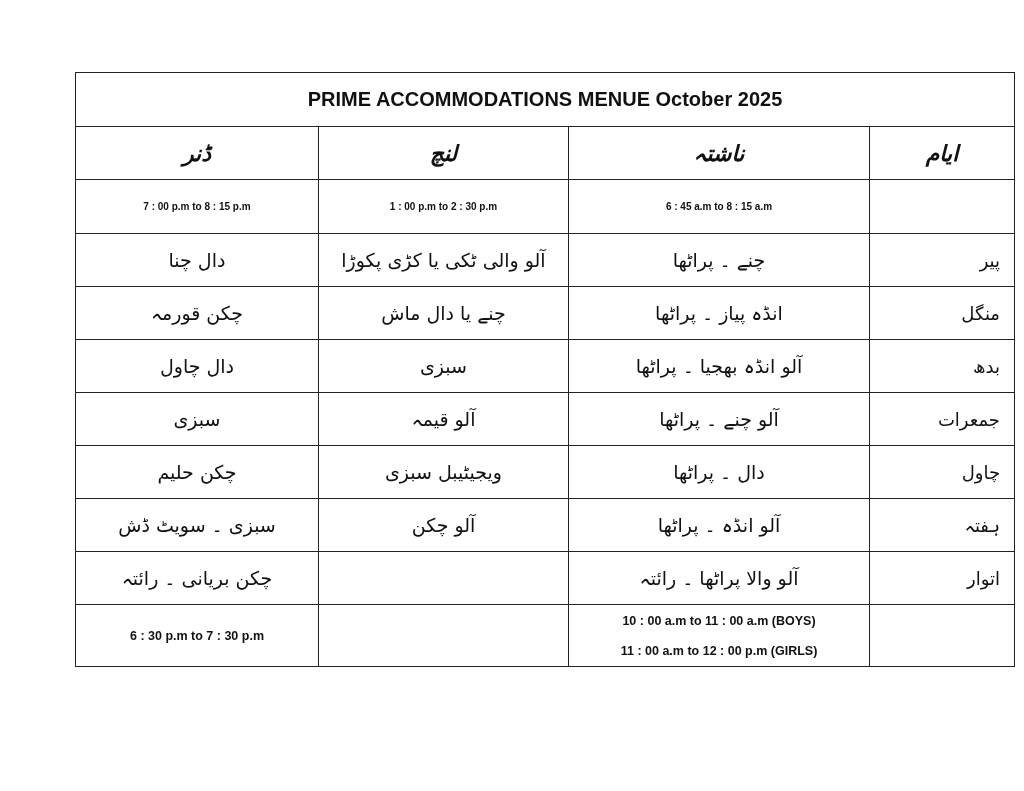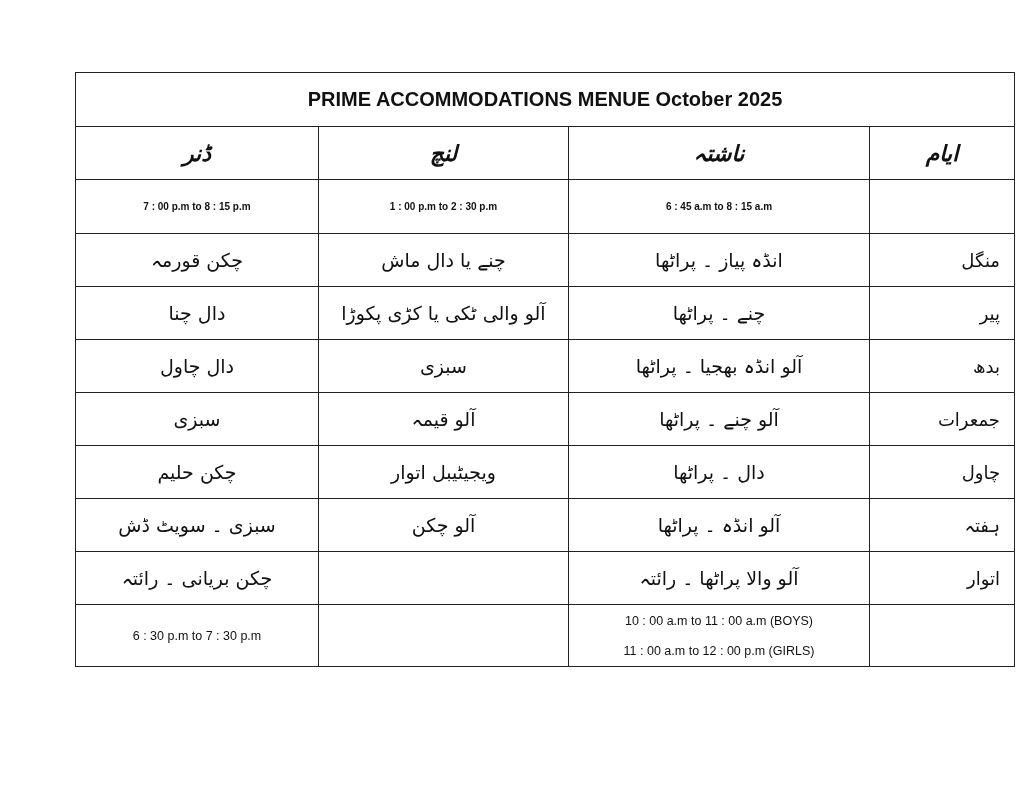--- a/index.html
+++ b/index.html
@@ -6,21 +6,21 @@
   body { width:1024px; height:791px; position:relative; overflow:hidden; font-family:"Liberation Sans", sans-serif; color:#111; }
   table.menu { position:absolute; left:75px; top:72px; width:939px; border-collapse:collapse; table-layout:fixed; }
   table.menu td { border:1.5px solid #222; text-align:center; vertical-align:middle; padding:0; }
   .title-row td { height:53px; font-weight:bold; font-size:20px; letter-spacing:0; }
   .head-row td { height:52px; }
   .urdu { font-family:"DejaVu Sans", sans-serif; direction:rtl; font-size:19px; }
   .head-row .urdu { font-size:22px; font-weight:bold;font-style:italic; }
   .time-row td { height:53px; font-weight:bold; font-size:10px; }
   .day-row td { height:52px; }
   .day-row .day { text-align:right; padding-right:14px; font-size:18px; }
-  .foot-row td { height:61px; font-weight:normal; font-size:12.5px; vertical-align:top;margin-top:47px; }
+  .foot-row td { height:61px; font-weight:bold; font-size:12.5px; vertical-align:top;margin-top:47px; }
   .foot-row .line { height:30px; line-height:30px; }
   .col-dinner { width:243px; } .col-lunch { width:250px; } .col-breakfast { width:301px; } .col-day { width:145px; }
 </style>
 </head>
 <body>
 
 <table class="menu">
   <colgroup>
     <col class="col-dinner">
       <col class="col-lunch">
@@ -37,46 +37,46 @@
     <td class="urdu">ناشتہ</td>
     <td class="urdu">ایام</td>
   </tr>
   <tr class="time-row">
     <td>7 : 00 p.m  to  8 : 15 p.m</td>
     <td>1 : 00 p.m  to  2 : 30 p.m</td>
     <td>6 : 45 a.m  to  8 : 15 a.m</td>
     <td></td>
   </tr>
   <tr class="day-row">
+    <td class="urdu">دال چنا</td>
+    <td class="urdu">آلو والی ٹکی  یا  کڑی پکوڑا</td>
+    <td class="urdu">چنے ۔ پراٹھا</td>
+    <td class="urdu day">پیر</td>
+  </tr>
+  <tr class="day-row">
     <td class="urdu">چکن قورمہ</td>
     <td class="urdu">چنے  یا  دال ماش</td>
     <td class="urdu">انڈہ پیاز ۔ پراٹھا</td>
     <td class="urdu day">منگل</td>
-  </tr>
-  <tr class="day-row">
-    <td class="urdu">دال چنا</td>
-    <td class="urdu">آلو والی ٹکی  یا  کڑی پکوڑا</td>
-    <td class="urdu">چنے ۔ پراٹھا</td>
-    <td class="urdu day">پیر</td>
   </tr>
   <tr class="day-row">
     <td class="urdu">دال چاول</td>
     <td class="urdu">سبزی</td>
     <td class="urdu">آلو انڈہ بھجیا ۔ پراٹھا</td>
     <td class="urdu day">بدھ</td>
   </tr>
   <tr class="day-row">
     <td class="urdu">سبزی</td>
     <td class="urdu">آلو قیمہ</td>
     <td class="urdu">آلو چنے ۔ پراٹھا</td>
     <td class="urdu day">جمعرات</td>
   </tr>
   <tr class="day-row">
     <td class="urdu">چکن حلیم</td>
-    <td class="urdu">ویجیٹیبل اتوار</td>
+    <td class="urdu">ویجیٹیبل سبزی</td>
     <td class="urdu">دال ۔ پراٹھا</td>
     <td class="urdu day">چاول</td>
   </tr>
   <tr class="day-row">
     <td class="urdu">سبزی ۔ سویٹ ڈش</td>
     <td class="urdu">آلو چکن</td>
     <td class="urdu">آلو انڈہ ۔ پراٹھا</td>
     <td class="urdu day">ہفتہ</td>
   </tr>
   <tr class="day-row">

